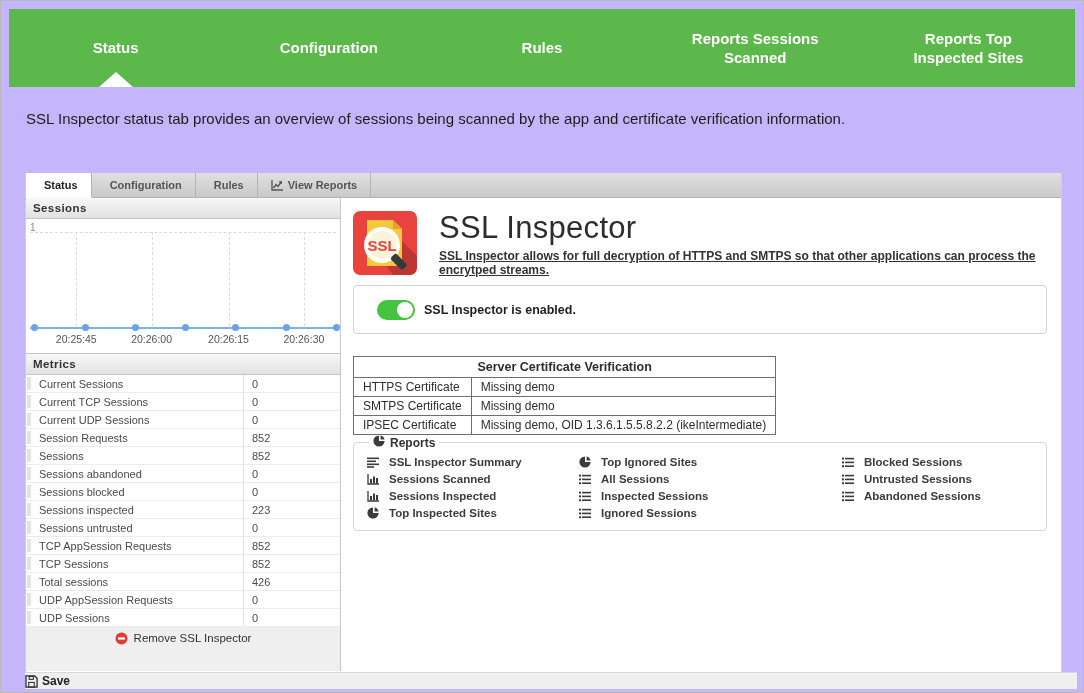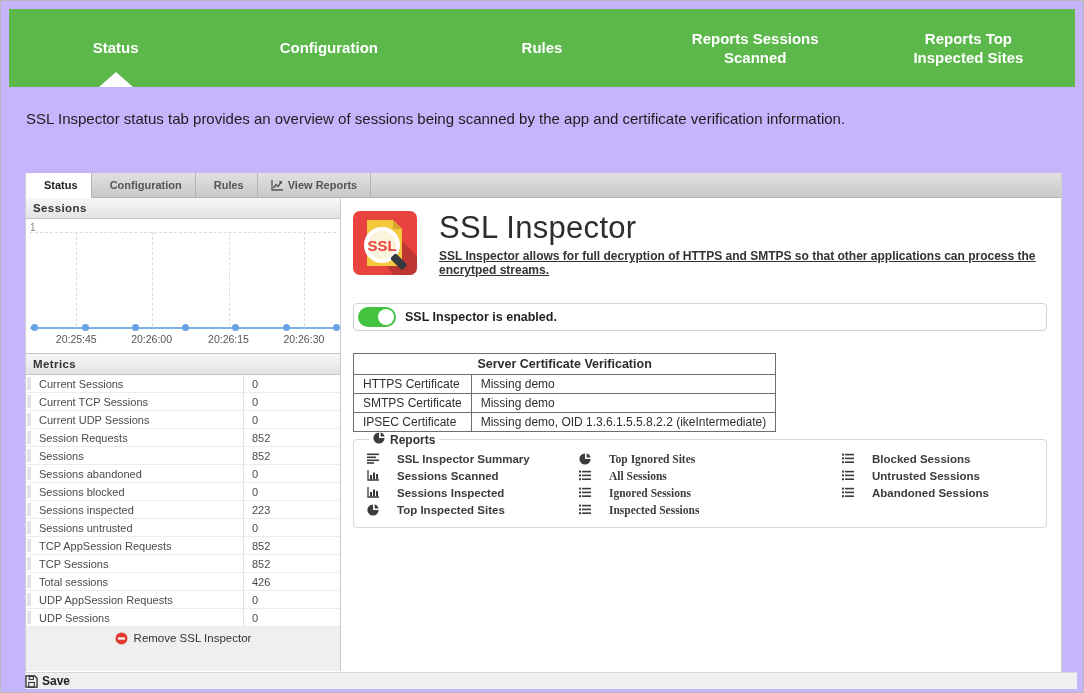--- a/index.html
+++ b/index.html
@@ -42,35 +42,35 @@
   .m-value { flex:1; border-left:1px solid #e2e2e2; display:flex; align-items:center; padding-left:8px; }
   .remove-row { height:22px; display:flex; align-items:center; justify-content:center; gap:6px; font-size:11.5px; color:#333; cursor:pointer; }
 
   
   .right-col { flex:1; background:#fff; padding:13px 14px 0 12px; overflow:hidden; }
   .app-header { display:flex; gap:22px; align-items:flex-start; }
   .app-icon { width:64px; height:64px; flex:none; }
   .app-title { font-size:31px; color:#2d2d2d; letter-spacing:.3px; line-height:1.1; }
   .app-subtitle { font-size:12px; font-weight:bold; color:#333; margin-top:4px;text-decoration:underline; }
 
-  .toggle-card { margin-top:26px; border:1px solid #ccd3dd; border-radius:4px; height:28px; display:flex; align-items:center; gap:9px; padding:0 4px; background:#fff; }
+  .toggle-card { margin-top:8px; border:1px solid #ccd3dd; border-radius:4px; height:49px; display:flex; align-items:center; gap:9px; padding:0 23px; background:#fff; }
   .toggle { width:38px; height:20px; border-radius:11px; background:#43c33f; position:relative; flex:none; cursor:pointer; }
   .toggle-knob { position:absolute; right:2px; top:2px; width:16px; height:16px; border-radius:50%; background:#fff; }
   .toggle-text { font-size:12.5px; font-weight:bold; color:#1f1f1f; }
 
   .cert-table { margin-top:22px; border-collapse:collapse; font-size:12px; color:#2e2e2e; }
   .cert-table th, .cert-table td { border:1px solid #6e6e6e; padding:2px 9px; white-space:nowrap; text-align:left; }
   .cert-table th { font-size:12.5px; text-align:center; padding:3px; }
 
   .reports-fieldset { border:1px solid #d2d9e2; border-radius:4px; padding:3px 10px 11px 13px; }
   .reports-fieldset legend { display:flex; align-items:center; gap:5px; font-size:12px; font-weight:bold; color:#333; padding:0 4px; margin-left:2px; }
   .reports-grid { display:flex; padding-top:3px; }
   .reports-col { display:flex; flex-direction:column; gap:5px; }
-  .reports-col.c1 { width:212px; } .reports-col.c2 { width:263px;font-family:Liberation Serif, serif; } .reports-col.c3 { flex:1; }
-  .report-link { display:flex; gap:18px; font-size:11.5px; font-weight:bold; color:#3c3c3c; cursor:pointer; }
+  .reports-col.c1 { width:212px; } .reports-col.c2 { width:263px; } .reports-col.c3 { flex:1; }
+  .report-link { display:flex; align-items:center; gap:10px; font-size:11.5px; font-weight:bold; color:#3c3c3c; cursor:pointer; }
   .report-link .ric { display:flex; width:12px; justify-content:center; }
 
   
   .footer { position:absolute; left:24px; right:6px; top:671px; height:17px; background:#efefef; border-top:1px solid #d8d8d8; display:flex; align-items:center; padding-right:7px; }
   .save-btn { display:flex; align-items:center; gap:4px; font-size:12px; font-weight:bold; color:#222; cursor:pointer; }
 </style>
 </head>
 <body>
 
 <div class="page">
@@ -397,35 +397,35 @@
                   <span class="ric">
                     <svg width="12" height="11" viewBox="0 0 12 11">
                       <rect x="0" y="0.6" width="2" height="2" fill="#3c3c3c"></rect>
                       <rect x="3" y="0.8" width="9" height="1.6" fill="#3c3c3c"></rect>
                       <rect x="0" y="4.4" width="2" height="2" fill="#3c3c3c"></rect>
                       <rect x="3" y="4.6" width="9" height="1.6" fill="#3c3c3c"></rect>
                       <rect x="0" y="8.2" width="2" height="2" fill="#3c3c3c"></rect>
                       <rect x="3" y="8.4" width="9" height="1.6" fill="#3c3c3c"></rect>
                     </svg>
                   </span>
+                  <span>Inspected Sessions</span>
+                </div>
+
+                <div class="report-link">
+                  <span class="ric">
+                    <svg width="12" height="11" viewBox="0 0 12 11">
+                      <rect x="0" y="0.6" width="2" height="2" fill="#3c3c3c"></rect>
+                      <rect x="3" y="0.8" width="9" height="1.6" fill="#3c3c3c"></rect>
+                      <rect x="0" y="4.4" width="2" height="2" fill="#3c3c3c"></rect>
+                      <rect x="3" y="4.6" width="9" height="1.6" fill="#3c3c3c"></rect>
+                      <rect x="0" y="8.2" width="2" height="2" fill="#3c3c3c"></rect>
+                      <rect x="3" y="8.4" width="9" height="1.6" fill="#3c3c3c"></rect>
+                    </svg>
+                  </span>
                   <span>Ignored Sessions</span>
-                </div>
-
-                <div class="report-link">
-                  <span class="ric">
-                    <svg width="12" height="11" viewBox="0 0 12 11">
-                      <rect x="0" y="0.6" width="2" height="2" fill="#3c3c3c"></rect>
-                      <rect x="3" y="0.8" width="9" height="1.6" fill="#3c3c3c"></rect>
-                      <rect x="0" y="4.4" width="2" height="2" fill="#3c3c3c"></rect>
-                      <rect x="3" y="4.6" width="9" height="1.6" fill="#3c3c3c"></rect>
-                      <rect x="0" y="8.2" width="2" height="2" fill="#3c3c3c"></rect>
-                      <rect x="3" y="8.4" width="9" height="1.6" fill="#3c3c3c"></rect>
-                    </svg>
-                  </span>
-                  <span>Inspected Sessions</span>
                 </div>
               </div>
             <div class="reports-col c3">
 
                 <div class="report-link">
                   <span class="ric">
                     <svg width="12" height="11" viewBox="0 0 12 11">
                       <rect x="0" y="0.6" width="2" height="2" fill="#3c3c3c"></rect>
                       <rect x="3" y="0.8" width="9" height="1.6" fill="#3c3c3c"></rect>
                       <rect x="0" y="4.4" width="2" height="2" fill="#3c3c3c"></rect>

